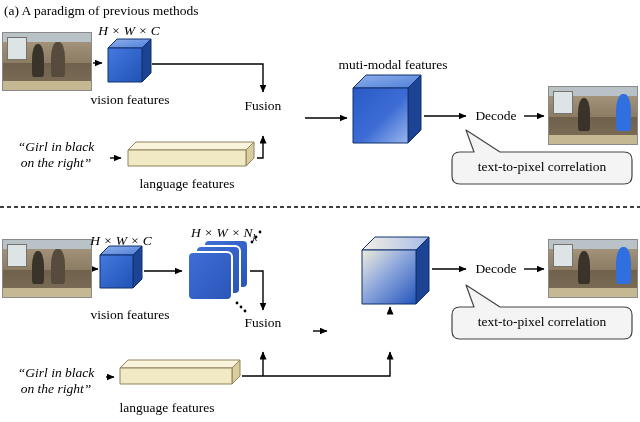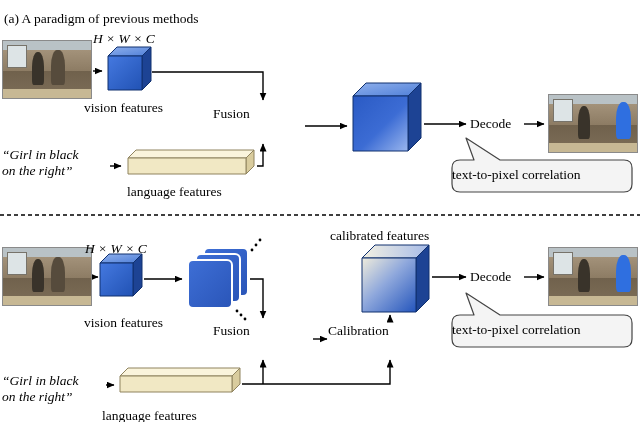--- a/index.html
+++ b/index.html
@@ -1,21 +1,21 @@
 <!DOCTYPE html>
 <html><head>
 <meta charset="utf-8">
 <style>
   *{margin:0;padding:0;box-sizing:border-box}
   html,body{width:640px;height:422px;background:#fff;overflow:hidden}
   body{font-family:"Liberation Serif",serif;color:#000;position:relative}
-  #canvas{position:absolute;left:0;top:8px;width:640px;height:304px}
+  #canvas{position:absolute;left:0;top:0;width:640px;height:304px}
   svg.layer{position:absolute;left:0;top:0}
   .lbl{position:absolute;font-size:13.5px;line-height:16px;white-space:nowrap}
-  .center{}
+  .center{text-align:center}
   .italic{font-style:italic}
   .lbl sub{font-size:10px;font-style:italic}
   .photo{position:absolute;width:88px;height:57px;outline:1px solid #8a8a8a;overflow:hidden;
     background:linear-gradient(180deg,#b9c2c6 0%,#b9c2c6 16%,#a3927a 16%,#8d7c64 52%,#70614c 52%,#7d6e58 100%)}
   .ph-frame{position:absolute;left:5%;top:7%;width:22%;height:40%;background:#dde4e6;border:1px solid #77736a}
   .ph-person1{position:absolute;left:33%;top:20%;width:14%;height:58%;background:#39332a;border-radius:45% 45% 15% 15%}
   .ph-person2{position:absolute;left:55%;top:15%;width:15%;height:62%;background:#564b3c;border-radius:45% 45% 15% 15%}
   .ph-counter{position:absolute;left:0;bottom:0;width:100%;height:15%;background:#c7b894}
   .ph-seg{position:absolute;right:7%;top:13%;width:17%;height:64%;background:#2f6fe0;border-radius:45% 45% 15% 15%}
 </style>
@@ -166,32 +166,34 @@
   <div class="lbl center italic" style="left:93px;top:23px;width:72px">H × W × C</div>
   <div class="lbl center" style="left:84px;top:92px;width:92px">vision features</div>
   <div class="lbl center" style="left:213px;top:98px;width:100px">
     <div>Fusion</div>
   </div>
   <div class="lbl center italic" style="left:2px;top:139px;width:108px">
     <div>“Girl in black</div>
     <div>on the right”</div>
   </div>
   <div class="lbl center" style="left:127px;top:176px;width:120px">language features</div>
+  <div class="lbl center" style="left:328px;top:57px;width:130px">muti-modal features</div>
   <div class="lbl center" style="left:470px;top:108px;width:52px">Decode</div>
   <div class="lbl center" style="left:452px;top:159px;width:180px">text-to-pixel correlation</div>
 
   <div class="lbl center italic" style="left:85px;top:233px;width:72px">H × W × C</div>
+  <div class="lbl center italic" style="left:180px;top:225px;width:88px">
+    <span>H × W × N</span><sub>k</sub>
+  </div>
   <div class="lbl center" style="left:84px;top:307px;width:92px">vision features</div>
   <div class="lbl center" style="left:213px;top:315px;width:100px">
     <div>Fusion</div>
   </div>
   <div class="lbl center" style="left:328px;top:315px;width:124px">
-    <div>Calibration</div>
-  </div>
-  <div class="lbl center" style="left:330px;top:220px;width:130px">calibrated features</div>
+  </div>
   <div class="lbl center" style="left:470px;top:261px;width:52px">Decode</div>
   <div class="lbl center" style="left:452px;top:314px;width:180px">text-to-pixel correlation</div>
   <div class="lbl center italic" style="left:2px;top:365px;width:108px">
     <div>“Girl in black</div>
     <div>on the right”</div>
   </div>
   <div class="lbl center" style="left:102px;top:400px;width:130px">language features</div>
 
 </div>
 

